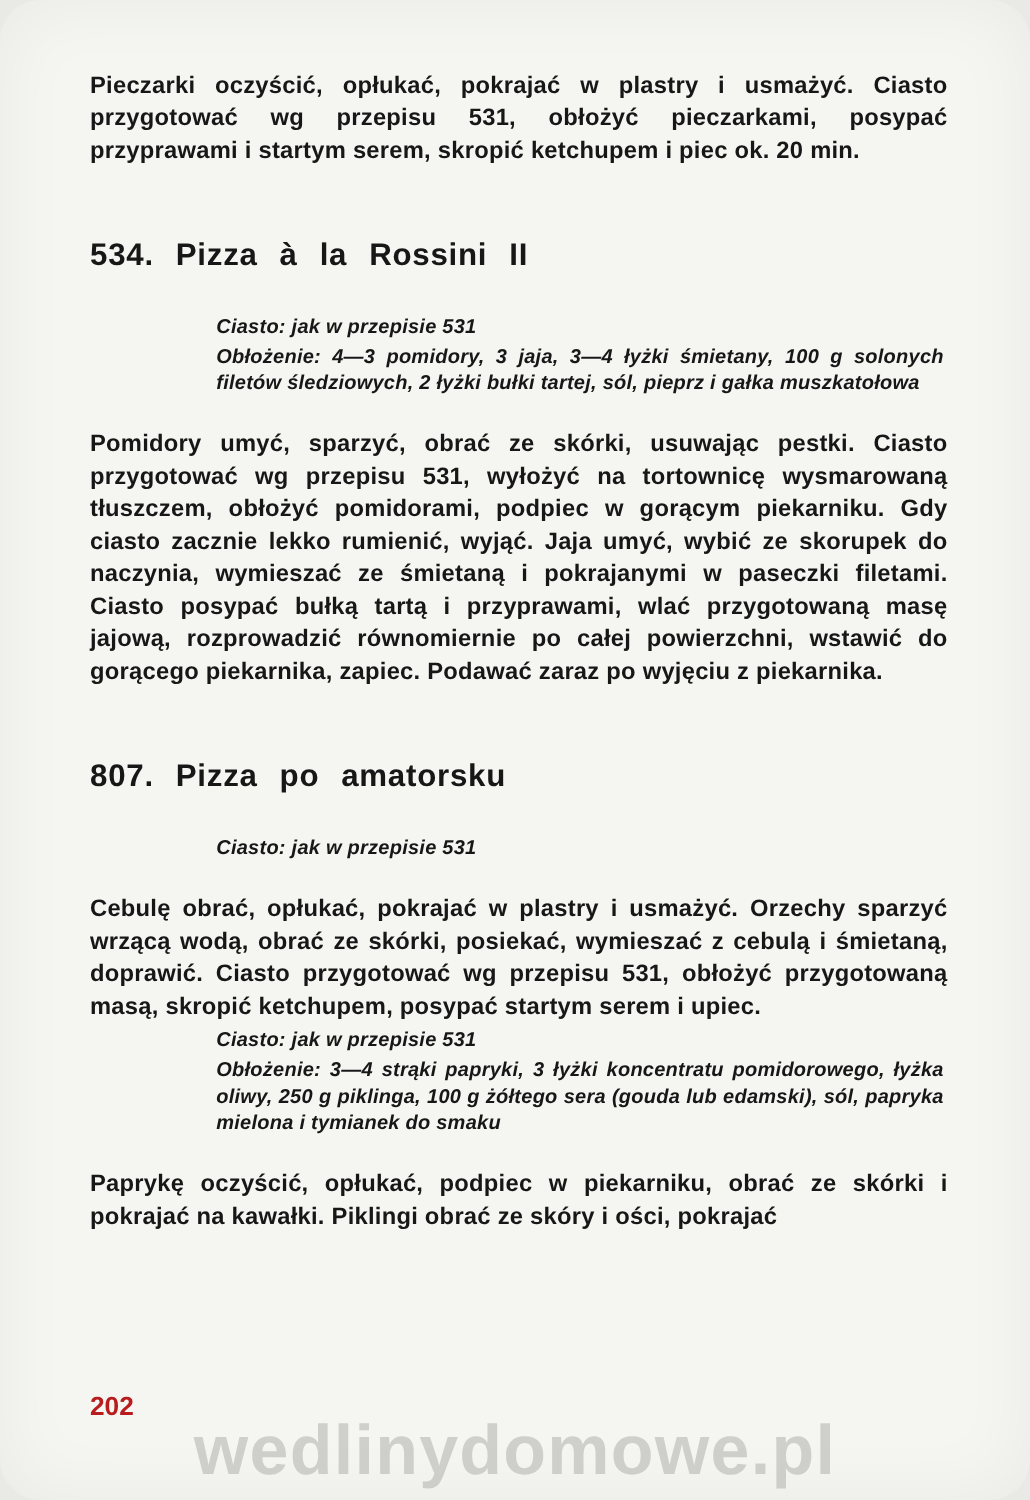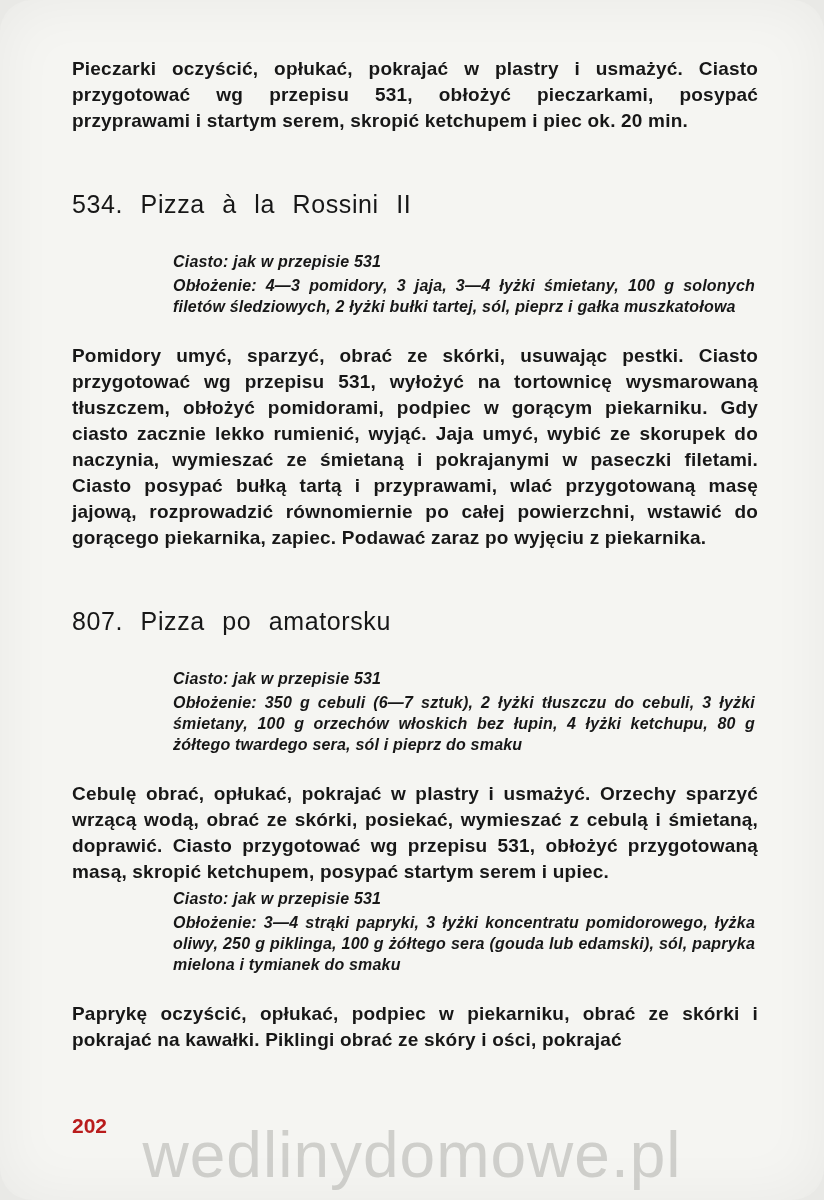--- a/index.html
+++ b/index.html
@@ -28,21 +28,21 @@
     .body-text {
       font-size: 19px;
       line-height: 26px;
       text-align: justify;
       font-weight: 600;
       letter-spacing: 0.2px;
       margin: 0;
     }
     .recipe-heading {
       font-size: 25px;
-      font-weight: 400;
+      font-weight: 700;
       letter-spacing: 0.6px;
       word-spacing: 10px;
       margin: 56px 0 32px 0;
     }
     .ingredients {
       margin: 0 0 26px 98px;
       font-size: 16px;
       line-height: 21px;
       text-align: justify;
       font-weight: 600;
@@ -62,22 +62,22 @@
       font-size: 21px;
       font-weight: 600;
       color: #b91c1c;
       z-index: 1;
     }
     .watermark {
       position: absolute;
       left: 50%;
       transform: translateX(-50%);
       bottom: 8px;
-      font-size: 64px;
-      font-weight: 400;
+      font-size: 56px;
+      font-weight: 700;
       letter-spacing: 1px;
       white-space: nowrap;
       color: rgba(175, 175, 172, 0.55);
       z-index: 2;
       pointer-events: none;
     }
   </style>
 </head>
 <body>
 
@@ -89,21 +89,20 @@
     <h2 class="recipe-heading">534. Pizza à la Rossini II</h2>
     <div class="ingredients">
       <p class="line"><span class="label">Ciasto:</span> <span>jak w przepisie 531</span></p>
       <p class="line"><span class="label">Obłożenie:</span> <span>4—3 pomidory, 3 jaja, 3—4 łyżki śmietany, 100 g solonych filetów śledziowych, 2 łyżki bułki tartej, sól, pieprz i gałka muszkatołowa</span></p>
     </div>
     <p class="body-text">Pomidory umyć, sparzyć, obrać ze skórki, usuwając pestki. Ciasto przygotować wg przepisu 531, wyłożyć na tortownicę wysmarowaną tłuszczem, obłożyć pomidorami, podpiec w gorącym piekarniku. Gdy ciasto zacznie lekko rumienić, wyjąć. Jaja umyć, wybić ze skorupek do naczynia, wymieszać ze śmietaną i pokrajanymi w paseczki filetami. Ciasto posypać bułką tartą i przyprawami, wlać przygotowaną masę jajową, rozprowadzić równomiernie po całej powierzchni, wstawić do gorącego piekarnika, zapiec. Podawać zaraz po wyjęciu z piekarnika.</p>
 
     <h2 class="recipe-heading">807. Pizza po amatorsku</h2>
     <div class="ingredients">
       <p class="line"><span class="label">Ciasto:</span> <span>jak w przepisie 531</span></p>
-      <p class="line"><span class="label">Obłożenie:</span> <span>350 g cebuli (6—7 sztuk), 2 łyżki tłuszczu do cebuli, 3 łyżki śmietany, 100 g orzechów włoskich bez łupin, 4 łyżki ketchupu, 80 g żółtego twardego sera, sól i pieprz do smaku</span></p>
     </div>
     <p class="body-text">Cebulę obrać, opłukać, pokrajać w plastry i usmażyć. Orzechy sparzyć wrzącą wodą, obrać ze skórki, posiekać, wymieszać z cebulą i śmietaną, doprawić. Ciasto przygotować wg przepisu 531, obłożyć przygotowaną masą, skropić ketchupem, posypać startym serem i upiec.</p>
 
     <div class="ingredients">
       <p class="line"><span class="label">Ciasto:</span> <span>jak w przepisie 531</span></p>
       <p class="line"><span class="label">Obłożenie:</span> <span>3—4 strąki papryki, 3 łyżki koncentratu pomidorowego, łyżka oliwy, 250 g piklinga, 100 g żółtego sera (gouda lub edamski), sól, papryka mielona i tymianek do smaku</span></p>
     </div>
     <p class="body-text">Paprykę oczyścić, opłukać, podpiec w piekarniku, obrać ze skórki i pokrajać na kawałki. Piklingi obrać ze skóry i ości, pokrajać</p>
 
   </div>

